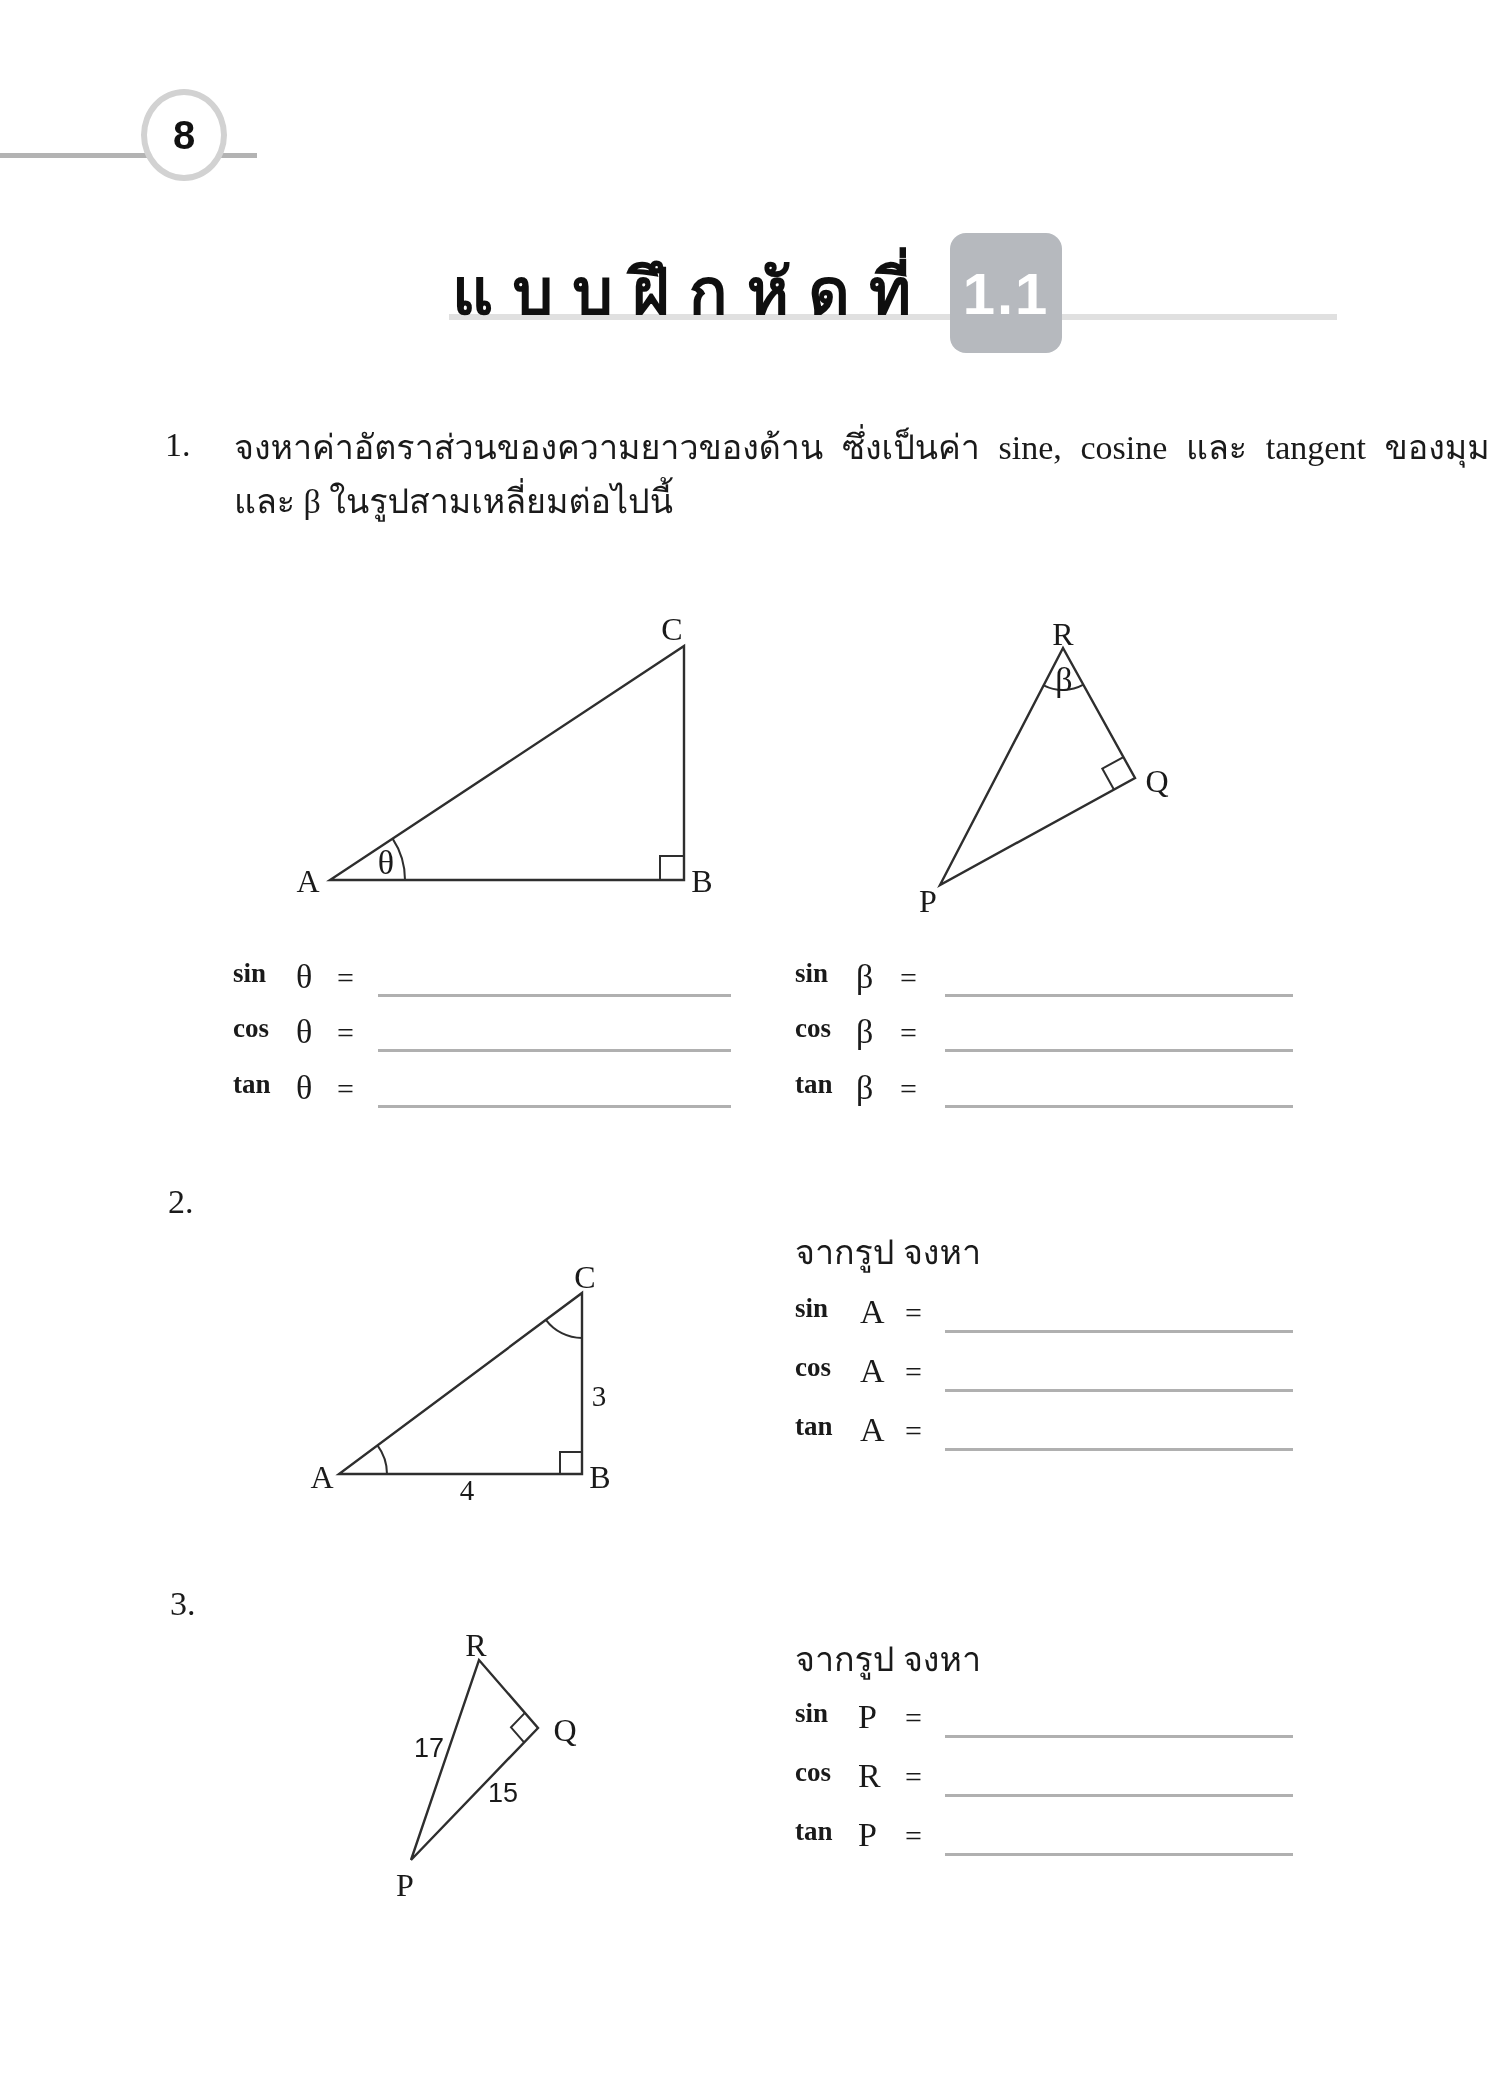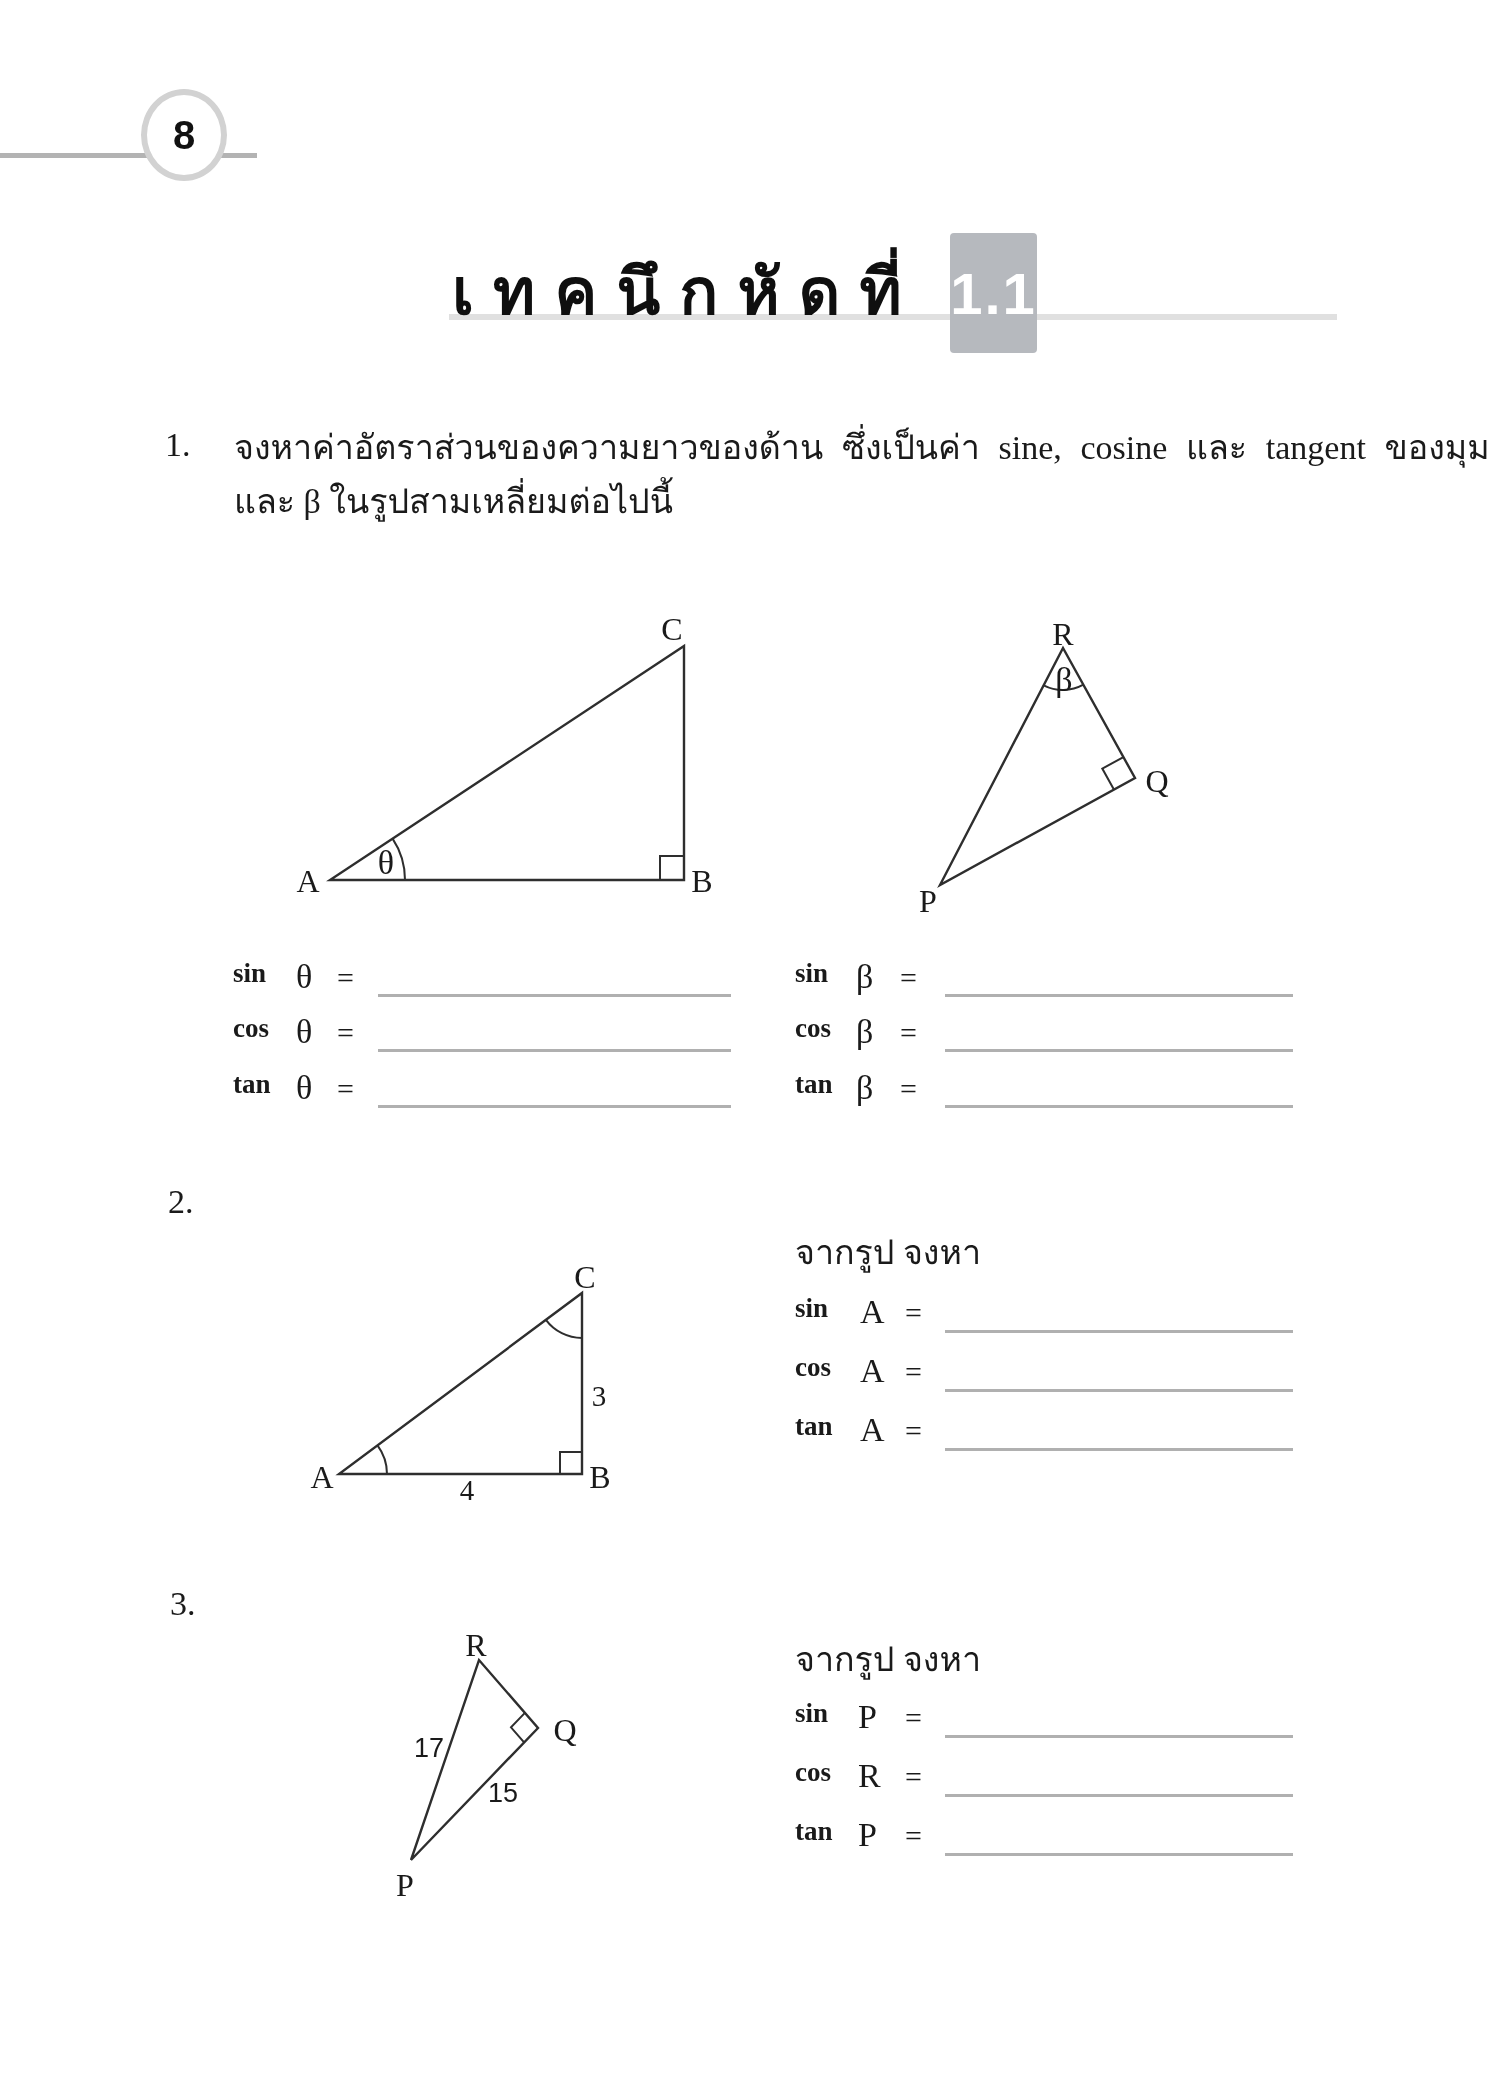--- a/index.html
+++ b/index.html
@@ -23,22 +23,22 @@
   }
 
   
   .title-rule{position:absolute;left:449px;top:314px;width:888px;height:6px;background:#e0e0e0;z-index:1;}
   .main-title{
     position:absolute;left:452px;top:240px;z-index:2;
     font-family:"Liberation Sans",sans-serif;font-weight:bold;font-size:64px;
     color:#0f0f0f;letter-spacing:0.30em;white-space:nowrap;
   }
   .title-badge{
-    position:absolute;left:950px;top:233px;width:87px;height:120px;background:#b6b9be;
-    border-radius:4px;z-index:3;display:flex;align-items:center;justify-content:center;
+    position:absolute;left:950px;top:233px;width:112px;height:120px;background:#b6b9be;
+    border-radius:16px;z-index:3;display:flex;align-items:center;justify-content:center;
   }
   .title-badge span{
     font-family:"Liberation Sans",sans-serif;font-weight:bold;font-size:58px;color:#ffffff;letter-spacing:2px;
   }
 
   
   .body-text{font-size:34px;line-height:44px;white-space:nowrap;}
   .q1-line1{word-spacing:0.30em;}
   .ex-num{font-size:34px;}
 
@@ -61,21 +61,21 @@
 <body>
 
 <div class="page">
 
   <div class="header-rule"></div>
   <div class="page-num-circle">
     <span class="page-num">8</span>
   </div>
 
   <div class="title-rule"></div>
-  <div class="main-title">เทคนึกหัดที่</div>
+  <div class="main-title">แบบฝึกหัดที่</div>
   <div class="title-badge">
     <span>1.1</span>
   </div>
 
   <div class="abs ex-num" style="left:165px;top:426px;">1.</div>
   <div class="abs body-text q1-line1" style="left:234px;top:426px;">จงหาค่าอัตราส่วนของความยาวของด้าน ซึ่งเป็นค่า sine, cosine และ tangent ของมุม θ</div>
   <div class="abs body-text" style="left:234px;top:480px;">และ β ในรูปสามเหลี่ยมต่อไปนี้</div>
 
   <svg style="left:280px;top:600px;" width="460" height="330" viewBox="280 600 460 330">
     <polygon class="geo" points="330,880 684,880 684,646"></polygon>

